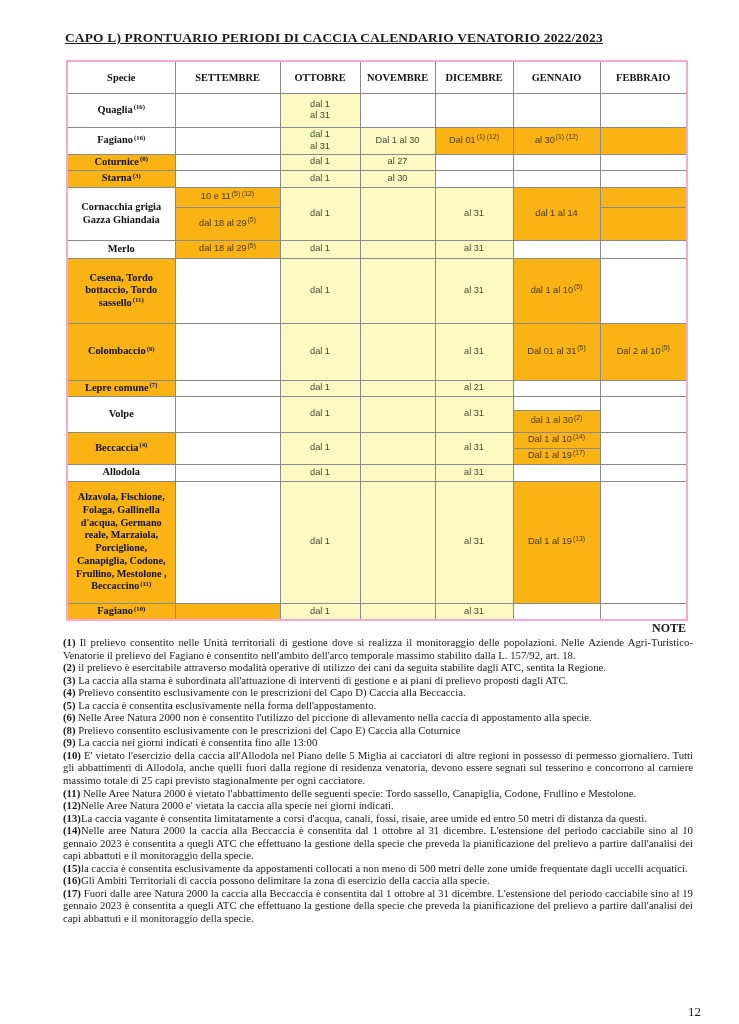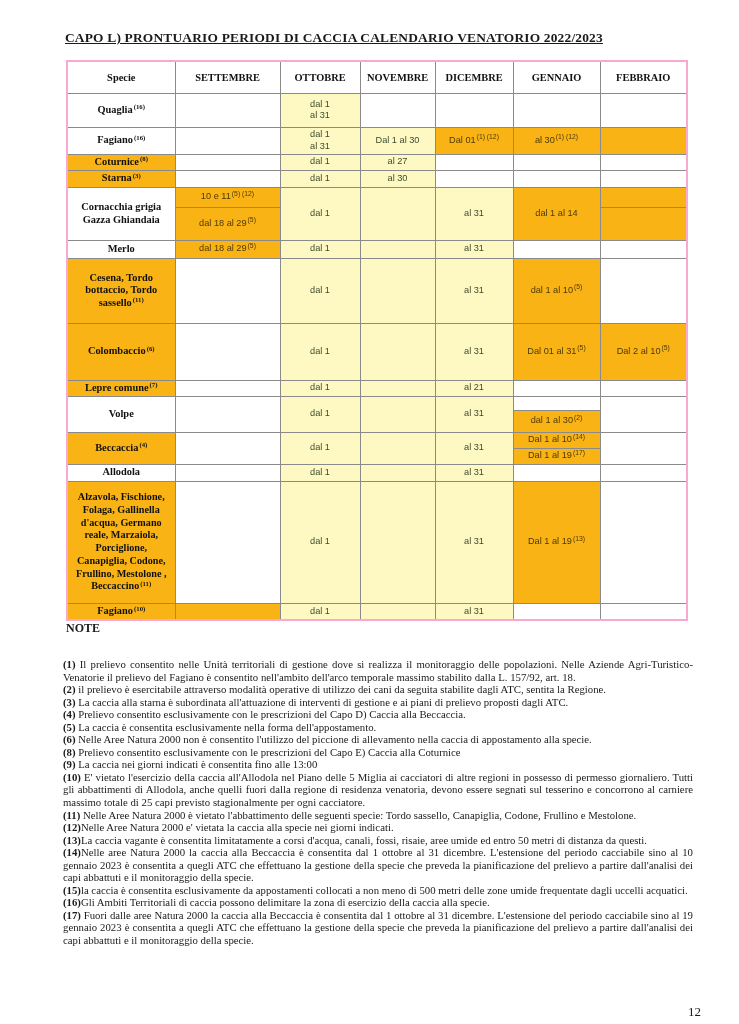--- a/index.html
+++ b/index.html
@@ -12,22 +12,22 @@
   tr.hb > td{border-top:1.6px solid #6b6b6b;}
   th.hd{font-family:"Liberation Serif",serif;font-size:10.4px;font-weight:bold;color:#111;}
   td.sp{font-family:"Liberation Serif",serif;font-size:10.4px;font-weight:bold;color:#111;line-height:1.2;}
   td.v{font-family:"Liberation Sans",sans-serif;font-size:9.2px;color:#3f3f3f;line-height:1.25;}
   td.g{background:#fef9c3;}
   td.g.v{color:#3c4a2c;}
   td.o{background:#f9b314;}
   td.o.v{color:#4c3a05;}
   td.top{vertical-align:top;padding-top:2px;}
   .sup{font-size:6.8px;position:relative;top:-3.5px;margin-left:1px;}
-  .notes-head{position:absolute;left:66px;top:621px;width:620px;text-align:left;font-size:12px;font-weight:bold;}
-  .notes{position:absolute;left:63px;top:658px;width:630px;font-size:10.75px;line-height:12.55px;text-align:justify;}
+  .notes-head{position:absolute;left:66px;top:621px;width:620px;text-align:right;font-size:12px;font-weight:bold;}
+  .notes{position:absolute;left:63px;top:636px;width:630px;font-size:10.75px;line-height:12.55px;text-align:justify;}
   .notes p{margin:0;}
   .notes b{font-weight:bold;}
   .pagenum{position:absolute;right:38px;top:1004px;font-size:13px;}
 </style>
 </head>
 <body>
 
 <div class="page">
 
   <div class="title">CAPO L) PRONTUARIO PERIODI DI CACCIA CALENDARIO VENATORIO 2022/2023</div>

